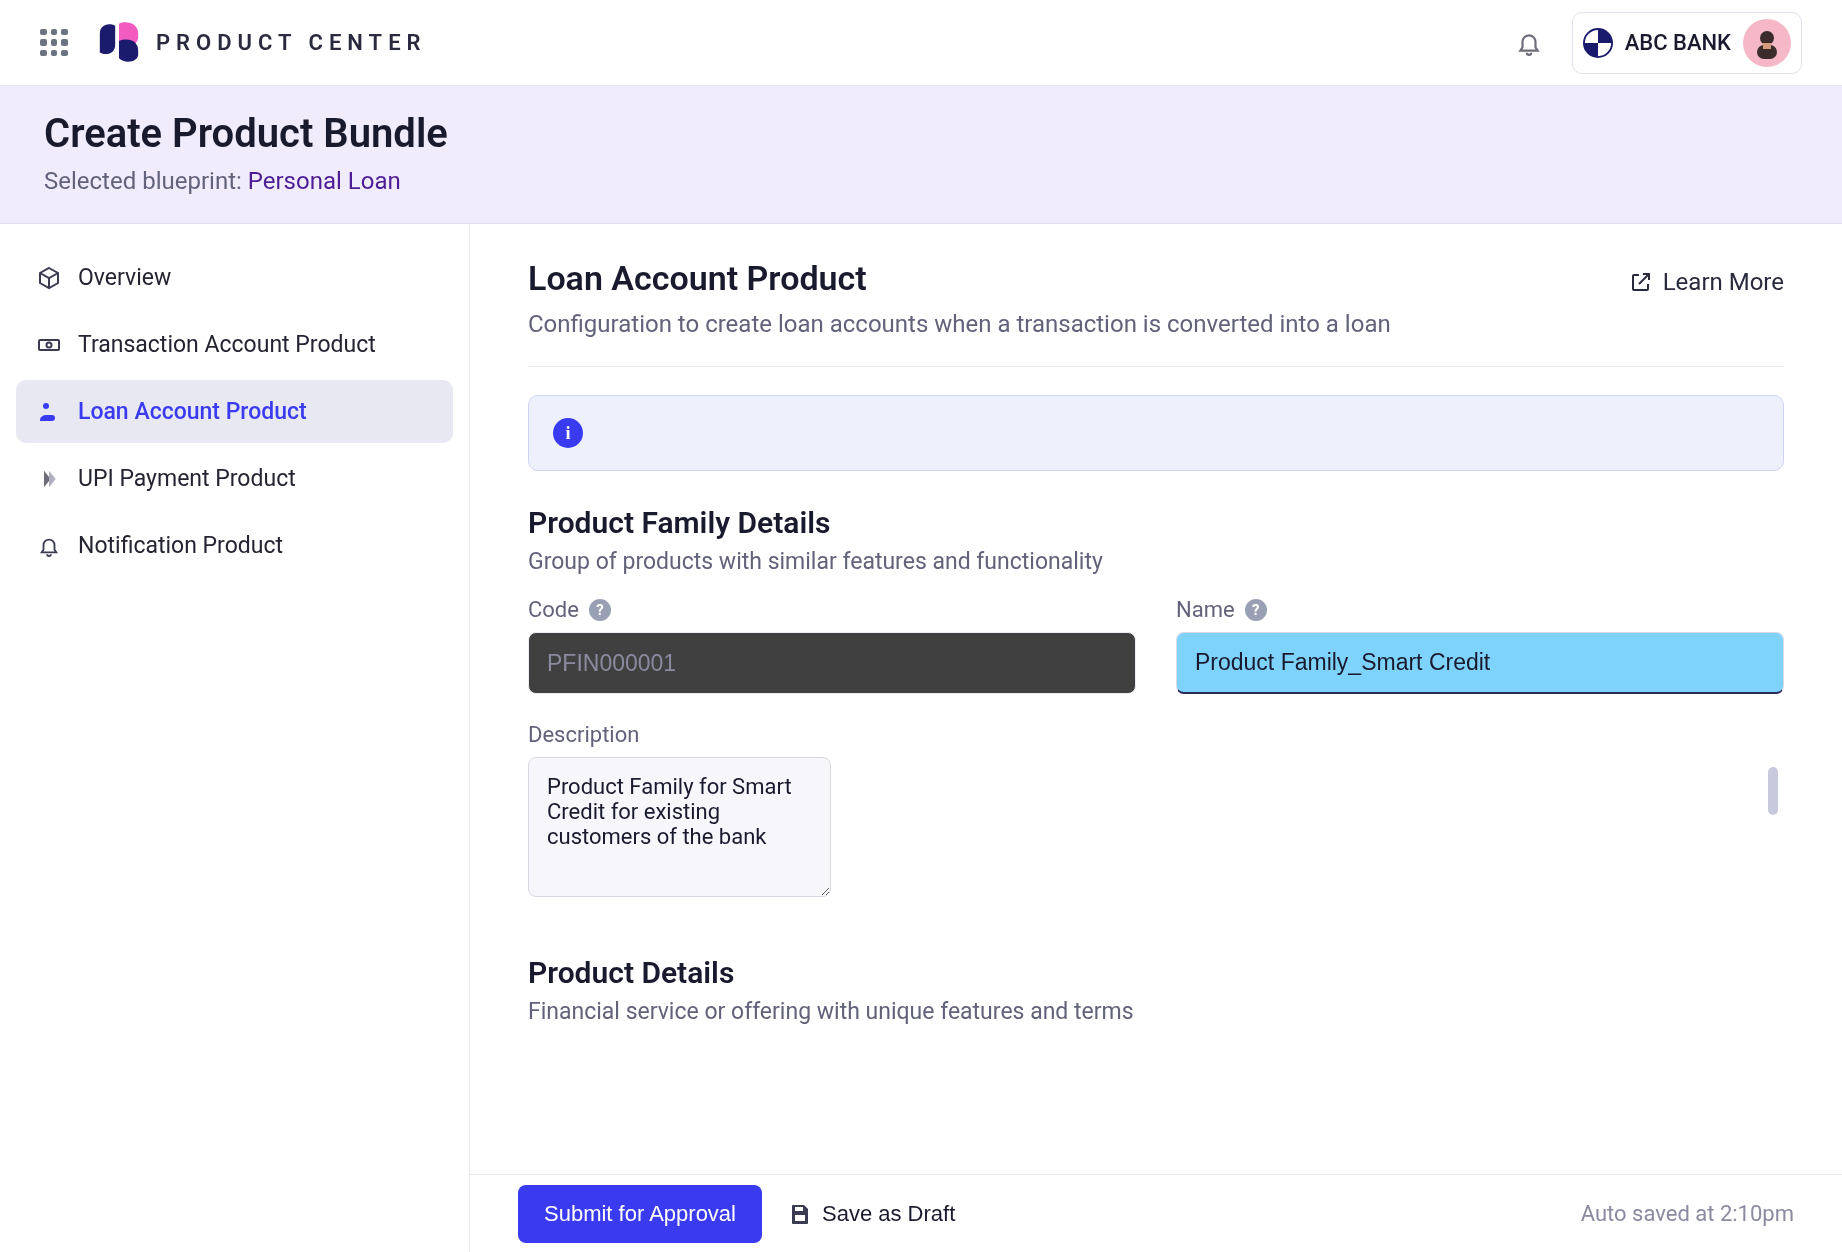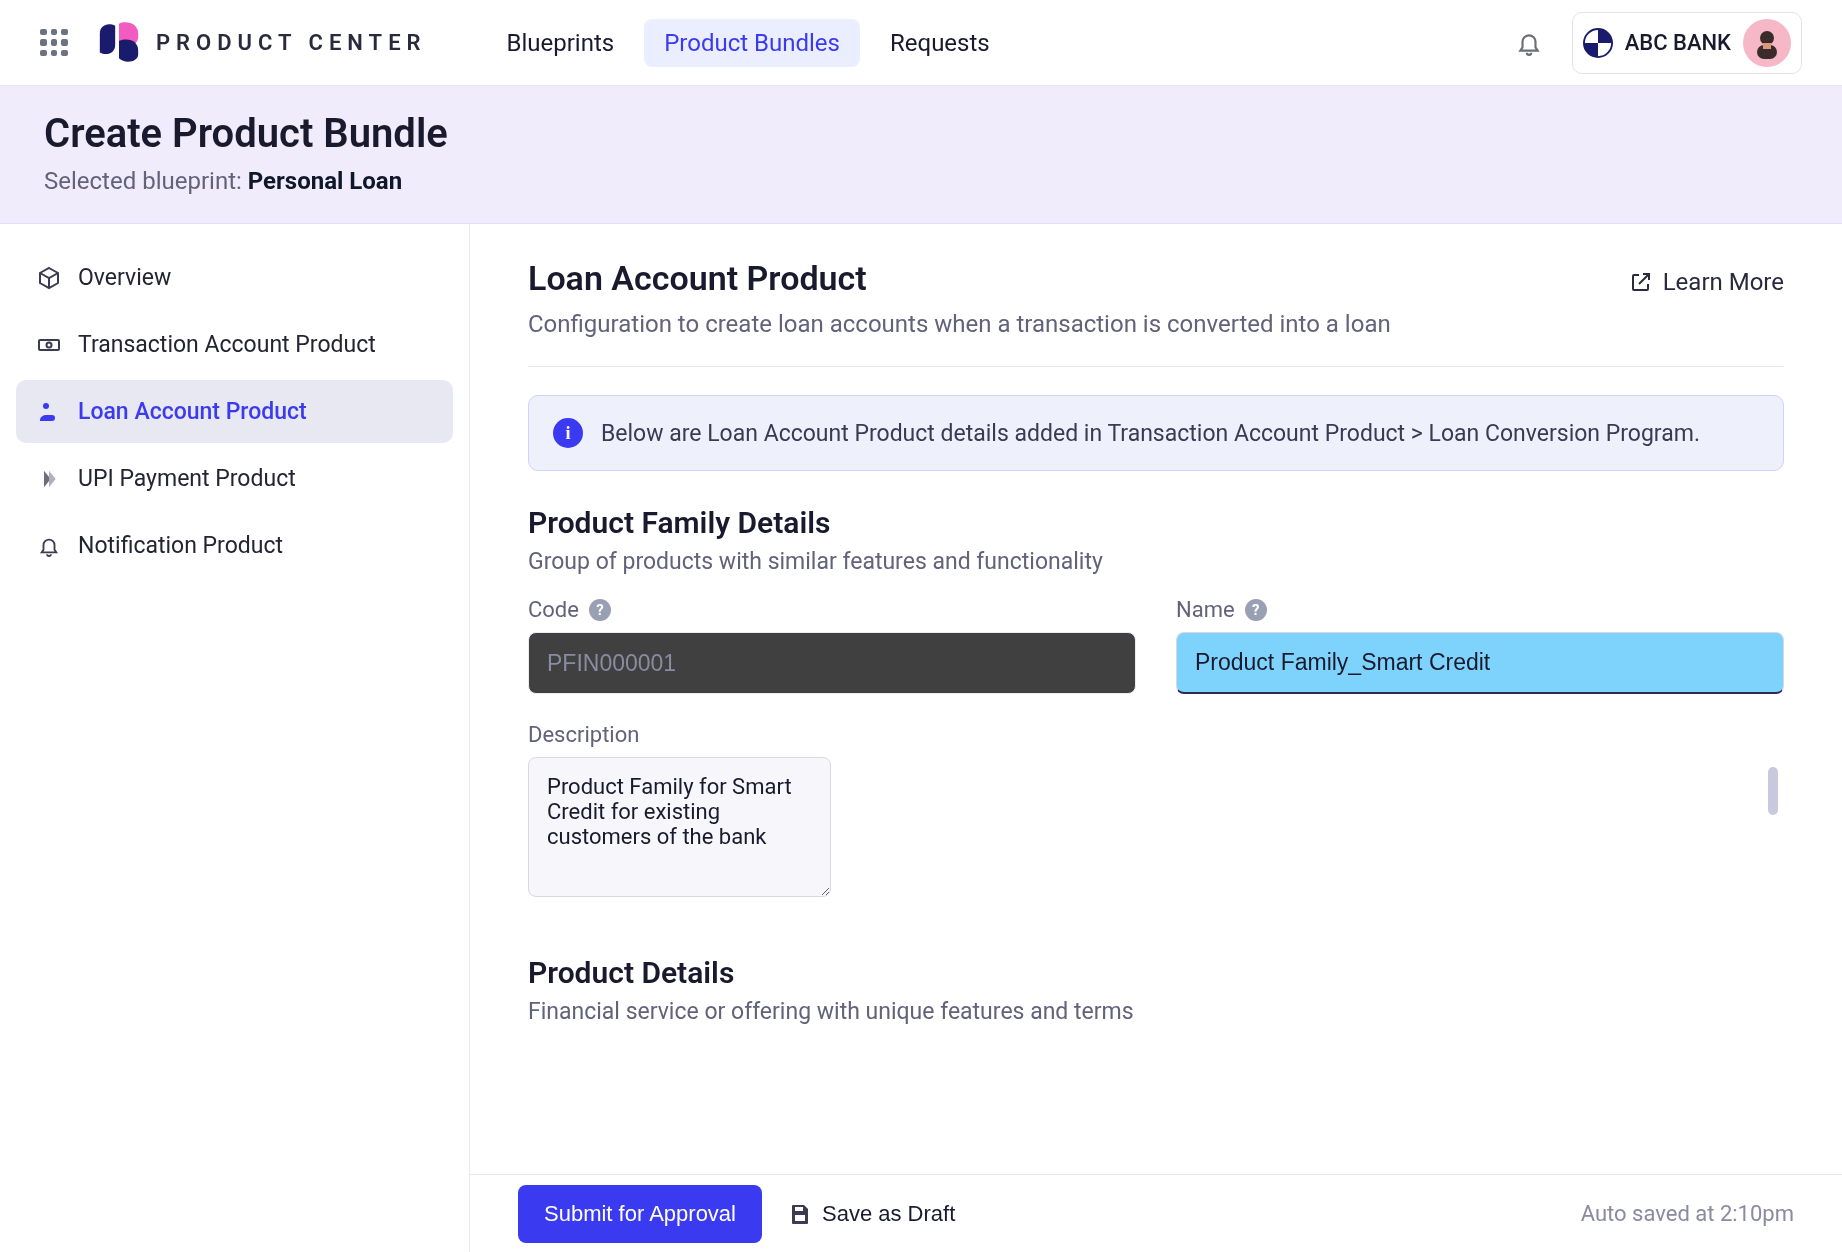--- a/index.html
+++ b/index.html
@@ -67,21 +67,21 @@
     .avatar svg { width:36px; height:36px; }
 
     
     .page-header {
       background: #f1ecfb;
       padding: 24px 44px 28px 44px;
       border-bottom: 1px solid #e6e0f3;
     }
     .page-title { font-size: 40px; font-weight: 600; color:#1a1a2e; }
     .page-sub { margin-top: 10px; font-size: 24px; color:#62627b; }
-    .page-sub b { color:#0f172a; font-weight:700;text-align:center; }
+    .page-sub b { color:#4c1d95; font-weight:400;text-align:center; }
     .sidebar {
       width: 470px;
       border-right: 1px solid #e8e8ef;
       padding: 22px 16px;
     }
     .side-item {
       display:flex; align-items:center; gap:16px;
       padding: 18px 20px;
       border-radius: 10px;
       font-size: 23px; color:#242433;
@@ -211,25 +211,20 @@
   </div>
   <div class="logo">
     <svg viewBox="0 0 48 48">
       <path d="M4 14 C4 6 12 2 20 6 L20 26 C20 34 12 38 4 34 Z" fill="#1b1b6e"></path>
       <path d="M24 4 C32 0 44 4 44 14 L44 18 C44 26 32 30 24 24 Z" fill="#f25bc0"></path>
       <path d="M24 22 C34 18 44 22 44 32 L44 36 C44 44 30 46 24 40 Z" fill="#1b1b6e"></path>
     </svg>
   </div>
   <div class="brand">PRODUCT CENTER</div>
 
-  <div class="nav-tabs">
-    <div class="nav-tab">Blueprints</div>
-    <div class="nav-tab active">Product Bundles</div>
-    <div class="nav-tab">Requests</div>
-  </div>
 
   <div class="topnav-spacer"></div>
 
   <svg class="bell" viewBox="0 0 24 24" fill="none" stroke="currentColor" stroke-width="2">
     <path d="M18 16v-5a6 6 0 10-12 0v5l-2 3h16l-2-3z"></path>
     <path d="M10 21a2 2 0 004 0"></path>
   </svg>
 
   <div class="tenant-pill">
     <svg class="tenant-icon" viewBox="0 0 32 32">
@@ -326,21 +321,20 @@
                 <path d="M19 14v5a1 1 0 01-1 1H5a1 1 0 01-1-1V6a1 1 0 011-1h5"></path>
             </svg>
             <span>Learn More</span>
           </div>
         </div>
 
         <hr class="sep">
 
         <div class="info-banner">
           <div class="i">i</div>
-          <div>Below are Loan Account Product details added in Transaction Account Product &gt; Loan Conversion Program.</div>
         </div>
 
         <div class="sub-title">Product Family Details</div>
         <div class="sub-desc">Group of products with similar features and functionality</div>
 
         <div class="form-row">
           <div class="field">
             <div class="field-label">
               <span>Code</span>
               <span class="help-q">?</span>

